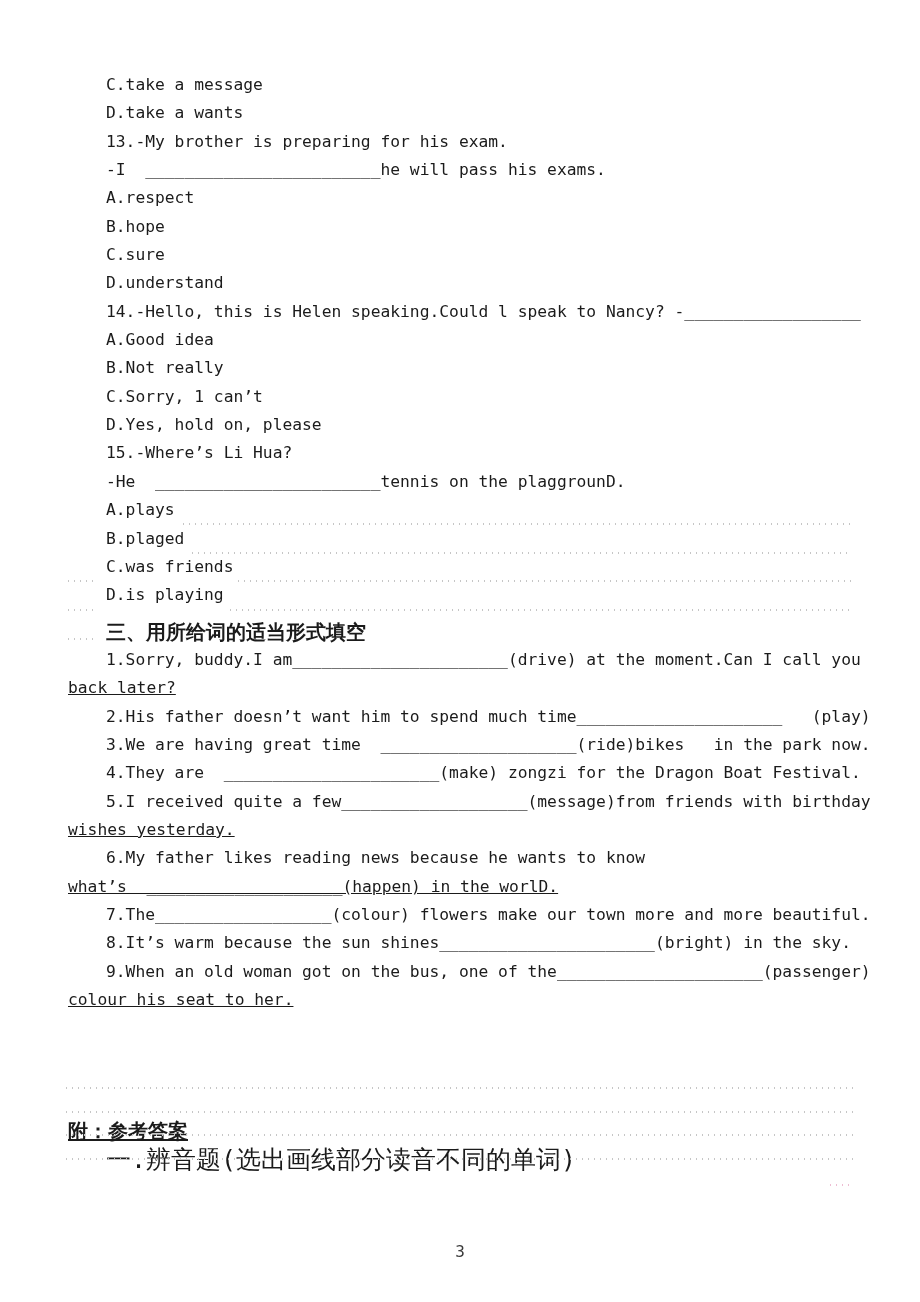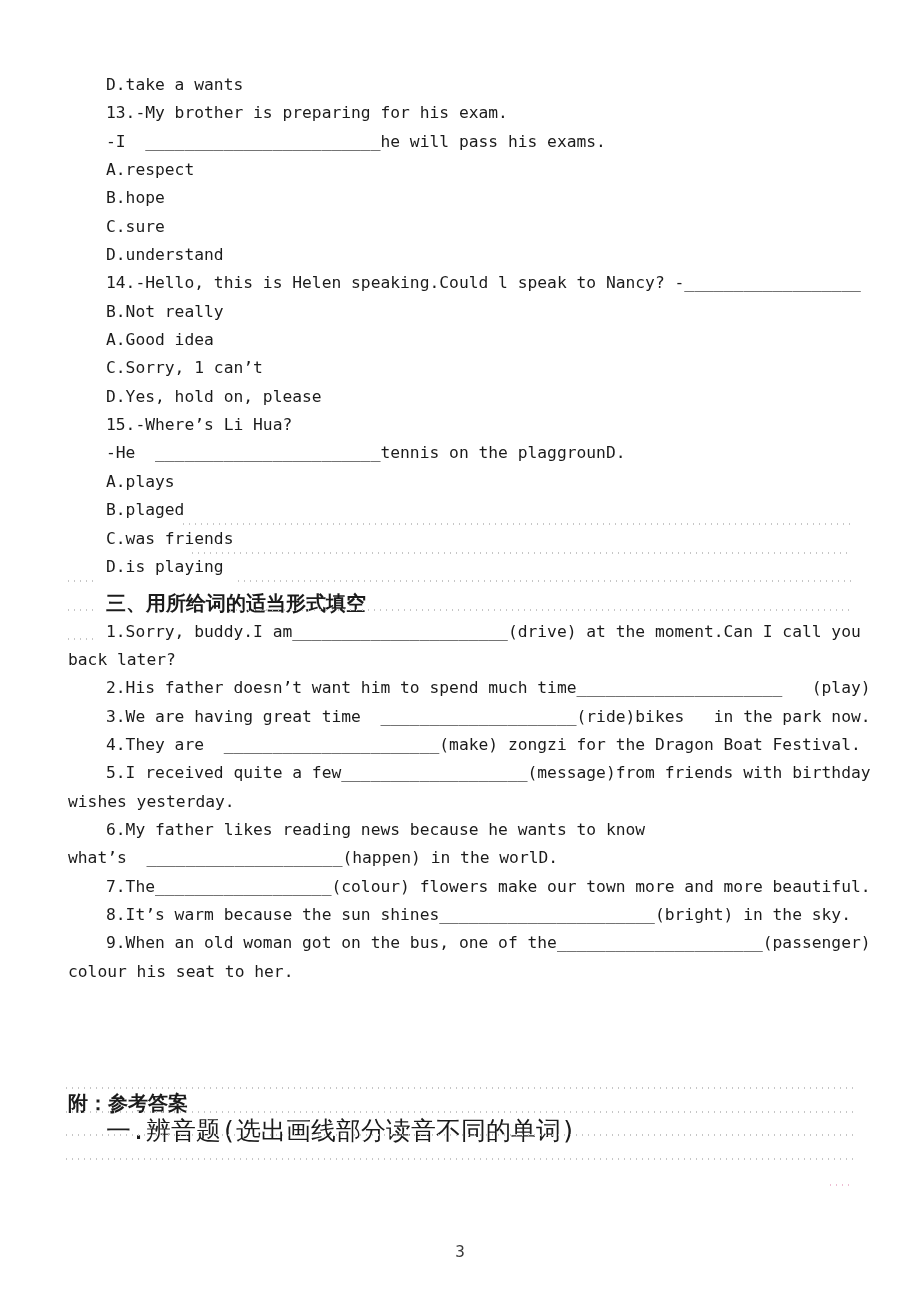--- a/index.html
+++ b/index.html
@@ -14,51 +14,52 @@
   #doc{
     position:absolute;left:68px;top:71px;width:800px;
   }
   .line{
     height:28.35px;line-height:28.35px;
     font-size:16.3px;
     white-space:pre;
     padding-left:38px;
     color:#1b1b1b;
   }
-  .flush{padding-left:0;}
+  .flush{padding-left:0;text-decoration:underline;}
   .cn-bold{font-weight:bold;font-size:20px;margin-top:8px;}
   .cn{font-size:25px;}
   .gap{height:95px;padding:0;}
   .rule{
     position:absolute;height:2px;
     background-image:repeating-linear-gradient(to right,#c6c6c6 0 1.4px,transparent 1.4px 6px);
   }
   .rule.pink{
     background-image:repeating-linear-gradient(to right,#edbdd2 0 1.4px,transparent 1.4px 6px);
   }
   .pagenum{
     position:absolute;left:0;top:1242px;width:920px;
     text-align:center;font-size:16px;color:#3a3a3a;
   }
 </style>
 </head>
 <body>
 
 <div class="page">
   <div id="doc">
+      <div class="line">C.take a message</div>
       <div class="line">D.take a wants</div>
       <div class="line">13.-My brother is preparing for his exam.</div>
       <div class="line">-I  ________________________he will pass his exams.</div>
       <div class="line">A.respect</div>
       <div class="line">B.hope</div>
       <div class="line">C.sure</div>
       <div class="line">D.understand</div>
       <div class="line">14.-Hello, this is Helen speaking.Could l speak to Nancy? -__________________</div>
+      <div class="line">A.Good idea</div>
       <div class="line">B.Not really</div>
-      <div class="line">A.Good idea</div>
       <div class="line">C.Sorry, 1 can’t</div>
       <div class="line">D.Yes, hold on, please</div>
       <div class="line">15.-Where’s Li Hua?</div>
       <div class="line">-He  _______________________tennis on the plaggrounD.</div>
       <div class="line">A.plays</div>
       <div class="line">B.plaged</div>
       <div class="line">C.was friends</div>
       <div class="line">D.is playing</div>
       <div class="line cn-bold">三、用所给词的适当形式填空</div>
       <div class="line">1.Sorry, buddy.I am______________________(drive) at the moment.Can I call you</div>

